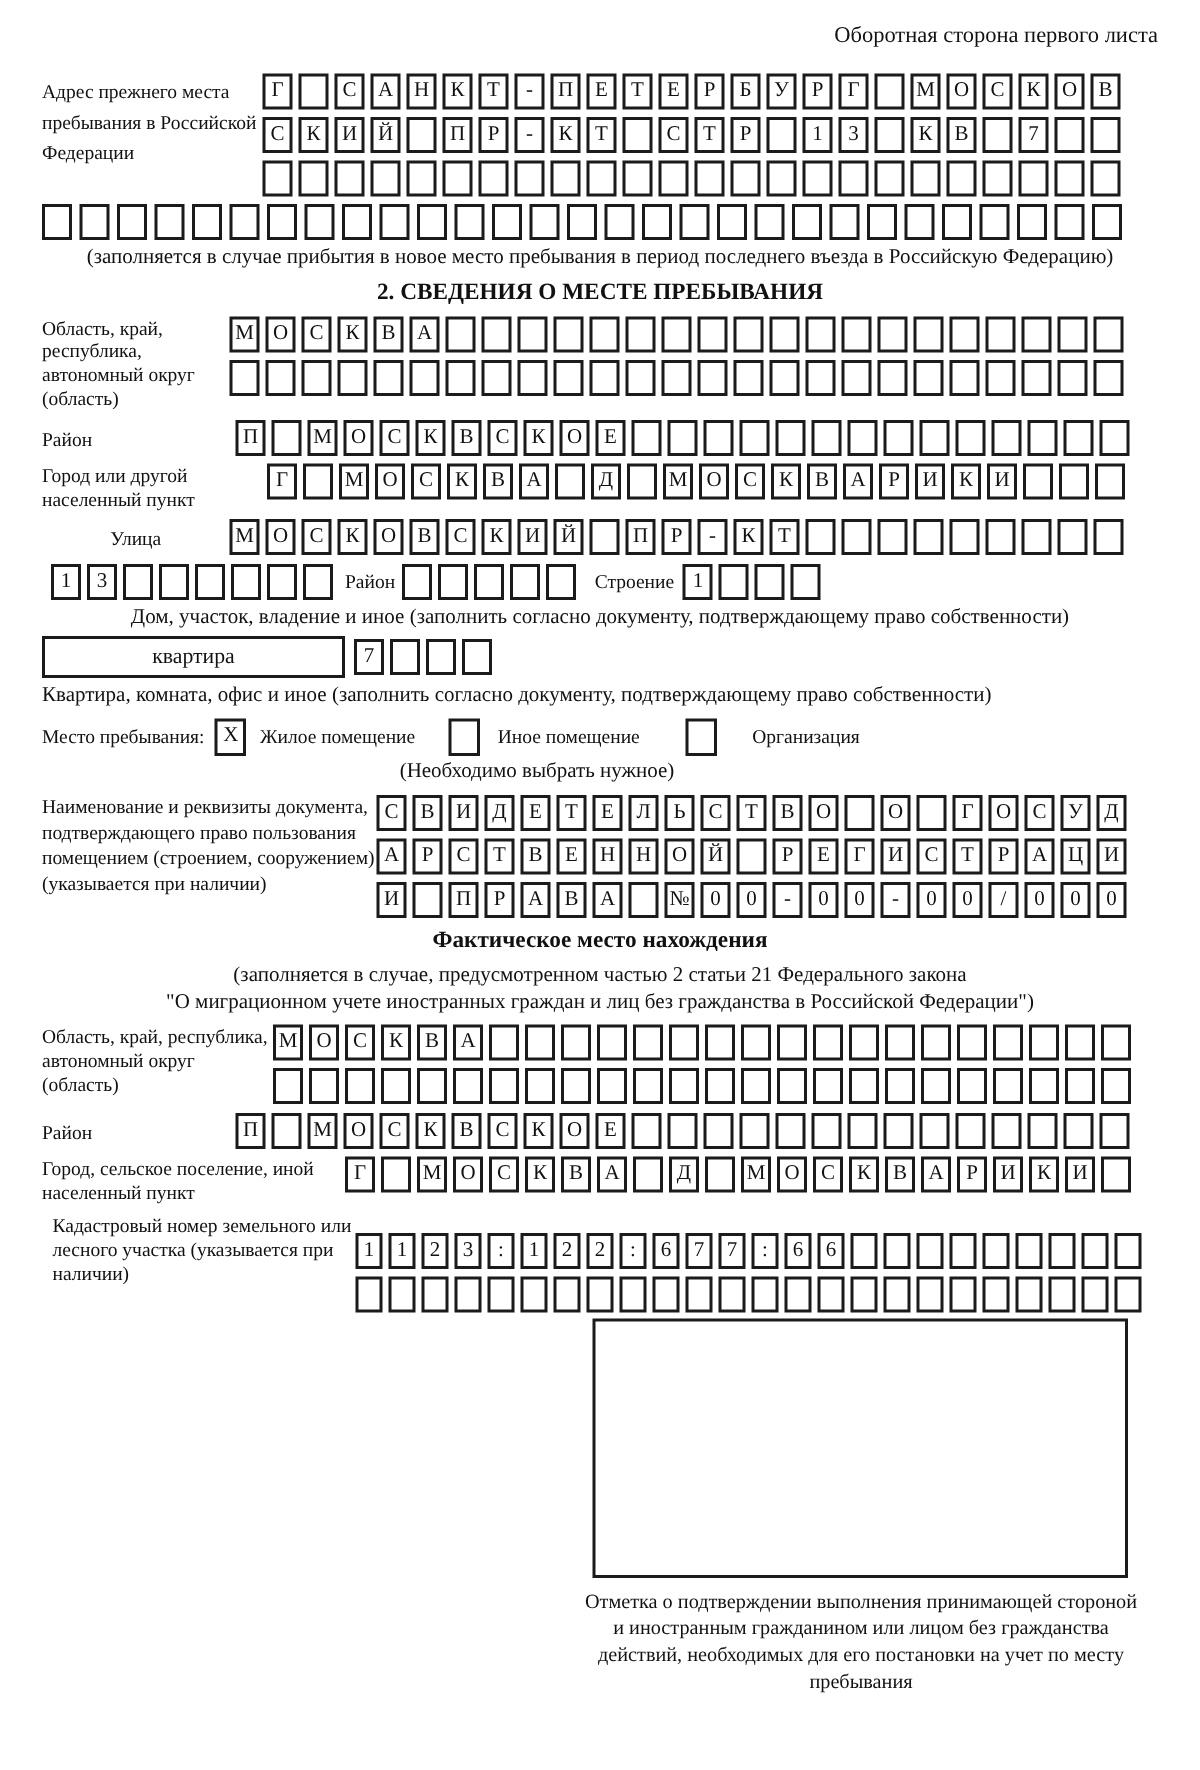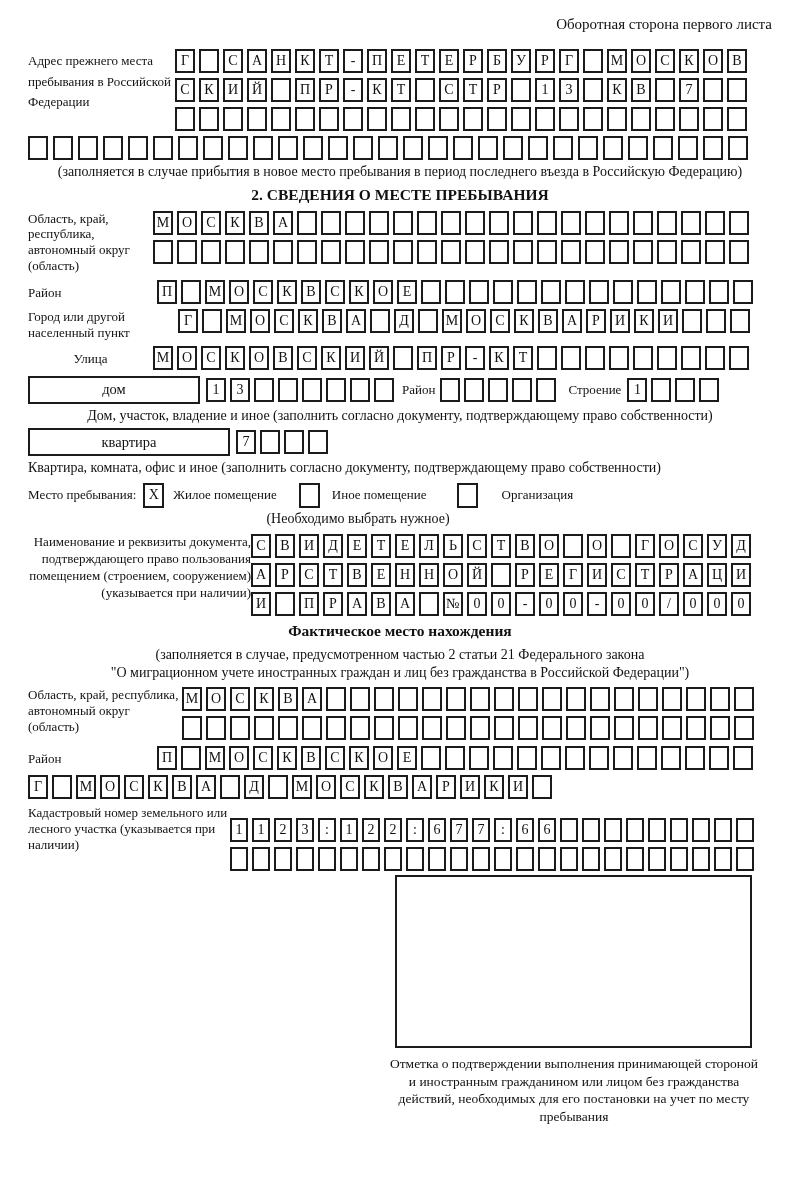--- a/index.html
+++ b/index.html
@@ -324,21 +324,20 @@
         <span class="cell"></span>
         <span class="cell"></span>
         <span class="cell"></span>
         <span class="cell"></span>
         <span class="cell"></span>
         <span class="cell"></span>
       </div>
   </div>
 
   <div class="frow" style="margin-top:6px; align-items:center;">
-    <div class="boxfield" style="width:172px;">дом</div>
     <div class="cells" style="margin-left:6px;">
         <span class="cell">1</span>
         <span class="cell">3</span>
         <span class="cell"></span>
         <span class="cell"></span>
         <span class="cell"></span>
         <span class="cell"></span>
         <span class="cell"></span>
         <span class="cell"></span>
       </div>
@@ -376,21 +375,21 @@
     <div class="checkbox" style="margin-left:7px;">X</div>
     <div class="lbl" style="margin-left:9px;">Жилое помещение</div>
     <div class="checkbox" style="margin-left:22px;"></div>
     <div class="lbl" style="margin-left:12px;">Иное помещение</div>
     <div class="checkbox" style="margin-left:30px;"></div>
     <div class="lbl" style="margin-left:24px;">Организация</div>
   </div>
   <div class="note" style="margin-top:2px; width:340px; margin-left:160px; text-align:center;">(Необходимо выбрать нужное)</div>
 
   <div class="frow" style="margin-top:7px;">
-    <div class="lbl" style="width:223px; line-height:1.3;text-align:right;">Наименование и реквизиты документа, подтверждающего право пользования помещением (строением, сооружением) (указывается при наличии)</div>
+    <div class="lbl" style="width:223px; line-height:1.3;">Наименование и реквизиты документа, подтверждающего право пользования помещением (строением, сооружением) (указывается при наличии)</div>
     <div class="cellrows">
       <div class="cells">
           <span class="cell">С</span>
           <span class="cell">В</span>
           <span class="cell">И</span>
           <span class="cell">Д</span>
           <span class="cell">Е</span>
           <span class="cell">Т</span>
           <span class="cell">Е</span>
           <span class="cell">Л</span>
@@ -544,20 +543,21 @@
         <span class="cell"></span>
         <span class="cell"></span>
         <span class="cell"></span>
         <span class="cell"></span>
         <span class="cell"></span>
         <span class="cell"></span>
       </div>
   </div>
 
   <div class="frow" style="margin-top:5px;">
+    <div class="lbl" style="width:202px;">Город, сельское поселение, иной населенный пункт</div>
     <div class="cells">
         <span class="cell">Г</span>
         <span class="cell"></span>
         <span class="cell">М</span>
         <span class="cell">О</span>
         <span class="cell">С</span>
         <span class="cell">К</span>
         <span class="cell">В</span>
         <span class="cell">А</span>
         <span class="cell"></span>
@@ -570,21 +570,21 @@
         <span class="cell">В</span>
         <span class="cell">А</span>
         <span class="cell">Р</span>
         <span class="cell">И</span>
         <span class="cell">К</span>
         <span class="cell">И</span>
         <span class="cell"></span>
       </div>
   </div>
 
-  <div class="frow" style="margin-top:6px;">
+  <div class="frow" style="margin-top:6px;justify-content:center;">
     <div class="lbl" style="width:202px;">Кадастровый номер земельного или лесного участка (указывается при наличии)</div>
     <div class="cellrows" style="padding-top:13px;">
       <div class="cells narrow">
           <span class="cell">1</span>
           <span class="cell">1</span>
           <span class="cell">2</span>
           <span class="cell">3</span>
           <span class="cell">:</span>
           <span class="cell">1</span>
           <span class="cell">2</span>

